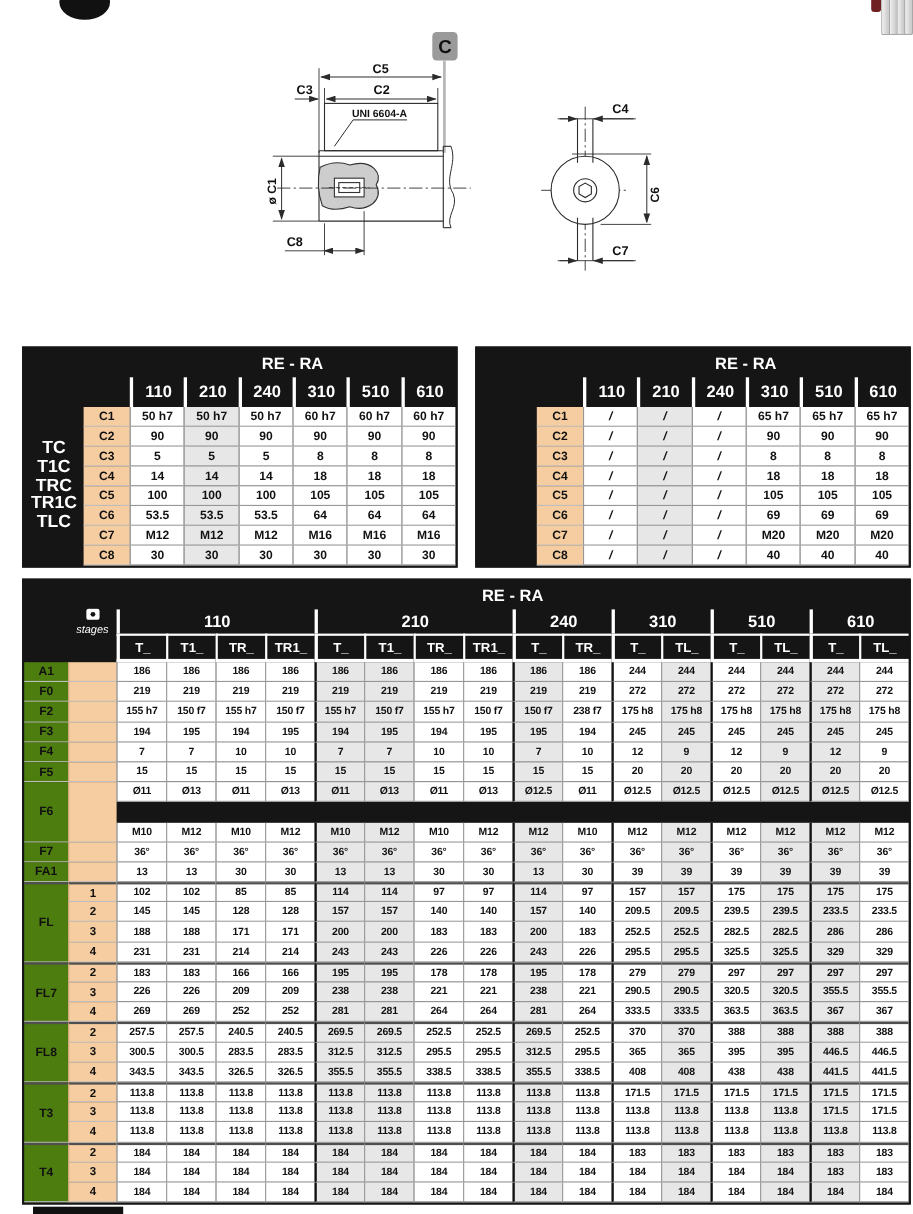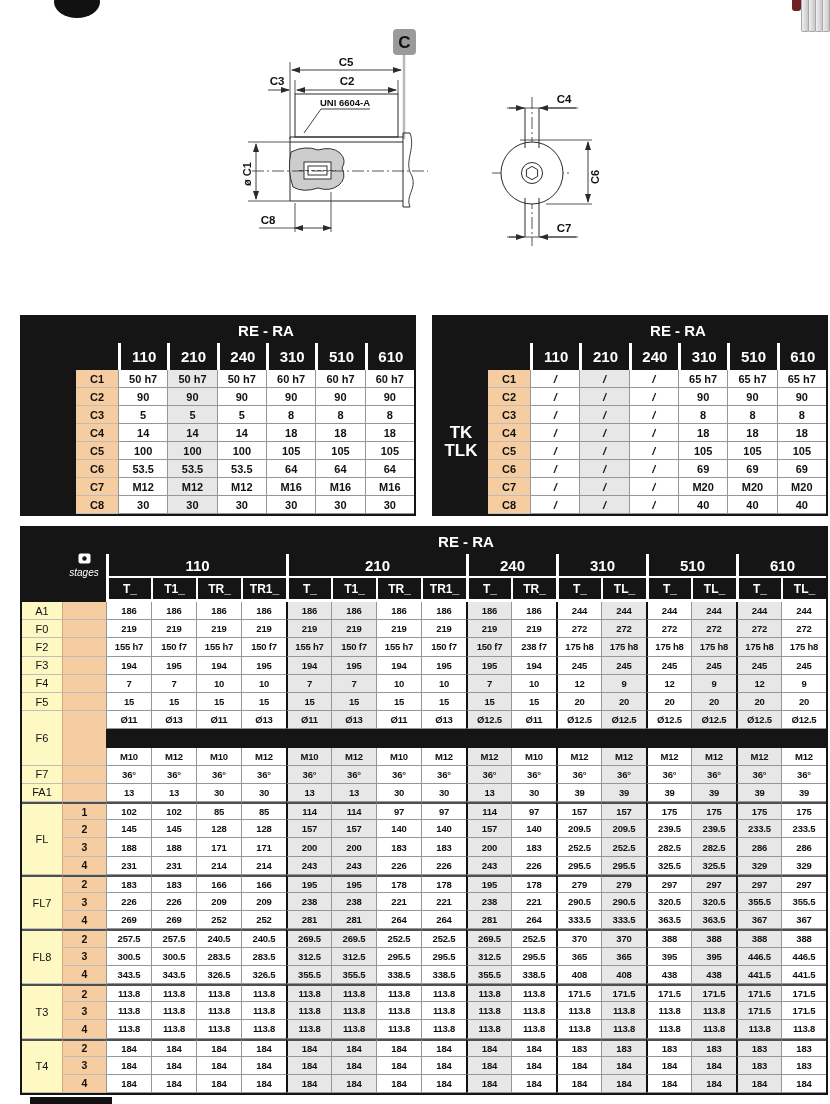--- a/index.html
+++ b/index.html
@@ -25,21 +25,21 @@
   .st-cell{display:flex;align-items:center;justify-content:center;background:#fff;font-weight:700;font-size:11px;border-left:1px solid #969696;border-bottom:1px solid #969696;}
   
   .mt{position:absolute;left:20px;top:526px;display:grid;width:808px;
       grid-template-columns:40px 44px repeat(16,1fr);
       grid-template-rows:26px 22px 26px repeat(27,18.2px);
       background:#151515;border:2px solid #151515;box-sizing:border-box;}
   .mt-title{grid-row:1;grid-column:3/19;color:#fff;font-weight:700;font-size:15px;display:flex;align-items:center;justify-content:center;}
   .mt-stagesh{grid-column:2;grid-row:1/4;display:flex;flex-direction:column;align-items:center;justify-content:center;gap:3px;color:#fff;font-style:italic;font-size:10px;}
   .mt-grph{grid-row:2;color:#fff;font-weight:700;font-size:15px;display:flex;align-items:center;justify-content:center;border-left:3px solid #fff;}
   .mt-subh{grid-row:3;background:#151515;color:#fff;font-weight:700;font-size:12px;display:flex;align-items:center;justify-content:center;border-left:2px solid #fff;border-top:2px solid #fff;border-bottom:3px solid #fff;}
-  .mt-rowlbl{grid-column:1;background:#fef9c3;display:flex;align-items:center;justify-content:center;font-weight:400;font-size:11px;border-bottom:1px solid #bdbdbd;}
+  .mt-rowlbl{grid-column:1;background:#4d7c0f;display:flex;align-items:center;justify-content:center;font-weight:700;font-size:11px;border-bottom:1px solid #bdbdbd;}
   .mt-stage{grid-column:2;background:#f6cda0;display:flex;align-items:center;justify-content:center;font-weight:700;font-size:10.5px;border-bottom:1px solid #bdbdbd;border-left:1px solid #cfa87a;}
   .mt-cell{display:flex;align-items:center;justify-content:center;background:#fff;font-weight:700;font-size:9.5px;letter-spacing:-0.2px;white-space:nowrap;border-left:1px solid #969696;border-bottom:1px solid #969696;}
   .mt-note{grid-column:3/19;background:#fff;border-bottom:1px solid #969696;display:flex;align-items:center;justify-content:center;gap:7px;font-weight:700;font-size:9px;}
   .shaded{background:#e7e7e7;}
   .gstart{border-left:2px solid #111 !important;}
   .rowtop{border-top:2px solid #4f4f4f;}
 </style>
 </head>
 <body>
 
@@ -139,20 +139,27 @@
   </svg>
 
   <div id="st0" class="st" style="left:20px;top:315px">
       <div class="st-title">RE - RA</div>
       <div class="st-colh" style="grid-column: 3;">110</div>
       <div class="st-colh" style="grid-column: 4;">210</div>
       <div class="st-colh" style="grid-column: 5;">240</div>
       <div class="st-colh" style="grid-column: 6;">310</div>
       <div class="st-colh" style="grid-column: 7;">510</div>
       <div class="st-colh" style="grid-column: 8;">610</div>
+      <div class="st-models" style="font-size: 16px;">
+        <div>TC</div>
+        <div>T1C</div>
+        <div>TRC</div>
+        <div>TR1C</div>
+        <div>TLC</div>
+      </div>
       <div class="st-rowh" style="grid-row: 3;">C1</div>
       <div class="st-cell" style="grid-area: 3 / 3;">50 h7</div>
       <div class="st-cell shaded" style="grid-area: 3 / 4;">50 h7</div>
       <div class="st-cell" style="grid-area: 3 / 5;">50 h7</div>
       <div class="st-cell" style="grid-area: 3 / 6;">60 h7</div>
       <div class="st-cell" style="grid-area: 3 / 7;">60 h7</div>
       <div class="st-cell" style="grid-area: 3 / 8;">60 h7</div>
       <div class="st-rowh" style="grid-row: 4;">C2</div>
       <div class="st-cell" style="grid-area: 4 / 3;">90</div>
       <div class="st-cell shaded" style="grid-area: 4 / 4;">90</div>
@@ -204,24 +211,20 @@
       <div class="st-cell" style="grid-area: 10 / 8;">30</div>
     </div>
   <div id="st1" class="st" style="left:432px;top:315px">
       <div class="st-title">RE - RA</div>
       <div class="st-colh" style="grid-column: 3;">110</div>
       <div class="st-colh" style="grid-column: 4;">210</div>
       <div class="st-colh" style="grid-column: 5;">240</div>
       <div class="st-colh" style="grid-column: 6;">310</div>
       <div class="st-colh" style="grid-column: 7;">510</div>
       <div class="st-colh" style="grid-column: 8;">610</div>
-      <div class="st-models" style="font-size: 17px;">
-        <div>TK</div>
-        <div>TLK</div>
-      </div>
       <div class="st-rowh" style="grid-row: 3;">C1</div>
       <div class="st-cell" style="grid-area: 3 / 3; font-style: italic;">/</div>
       <div class="st-cell shaded" style="grid-area: 3 / 4; font-style: italic;">/</div>
       <div class="st-cell" style="grid-area: 3 / 5; font-style: italic;">/</div>
       <div class="st-cell" style="grid-area: 3 / 6;">65 h7</div>
       <div class="st-cell" style="grid-area: 3 / 7;">65 h7</div>
       <div class="st-cell" style="grid-area: 3 / 8;">65 h7</div>
       <div class="st-rowh" style="grid-row: 4;">C2</div>
       <div class="st-cell" style="grid-area: 4 / 3; font-style: italic;">/</div>
       <div class="st-cell shaded" style="grid-area: 4 / 4; font-style: italic;">/</div>

